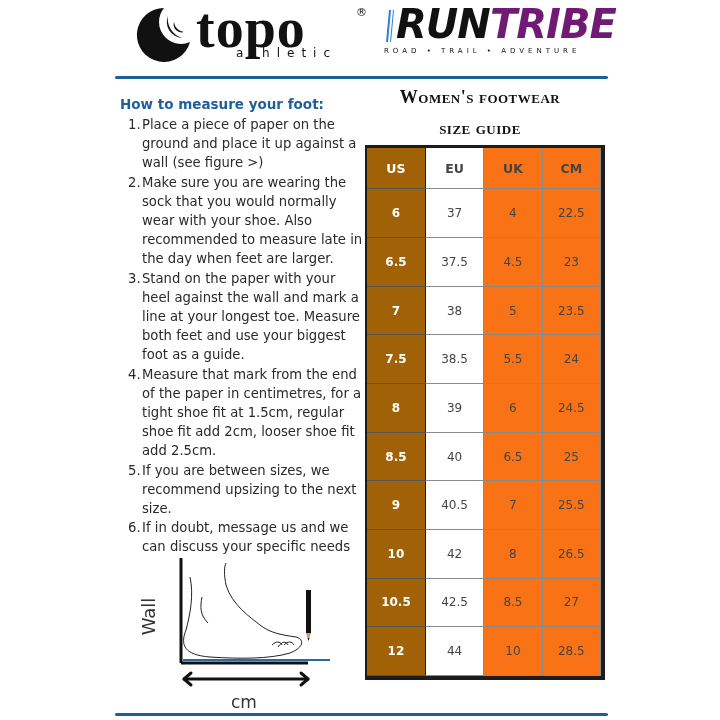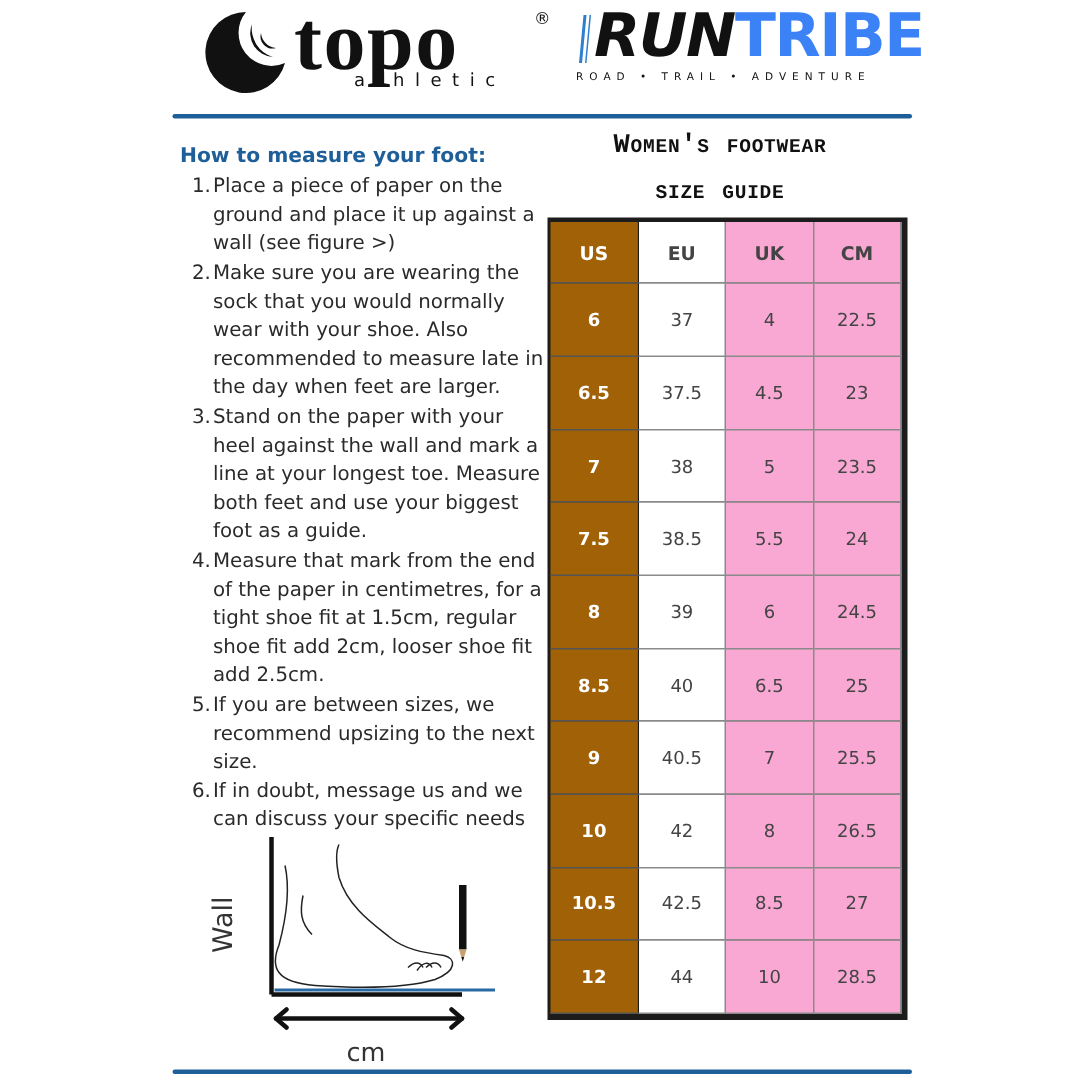--- a/index.html
+++ b/index.html
@@ -6,46 +6,46 @@
   body { width:720px; height:720px; background:#ffffff; position:relative; overflow:hidden; font-family:"DejaVu Sans", sans-serif; color:#222; }
   .abs { position:absolute; }
 
   
   .topo-mark { left:124px; top:4px; width:68px; height:58px; }
   .topo-word { left:196px; top:0px; font-family:Liberation Serif, serif; font-weight:bold; font-size:56px; letter-spacing:1px; color:#111; line-height:56px; }
   .topo-reg { left:356px; top:6px; font-size:11px; color:#111; }
   .topo-sub { left:236px; top:46px; font-size:12px; letter-spacing:7px; color:#111; }
   .rt-bars { left:386px; top:10px; width:8px; height:32px; }
   .rt-run { left:396px; top:2px; font-family:"DejaVu Sans", sans-serif; font-weight:bold; font-style:italic; font-size:40px; color:#111; letter-spacing:-1px; line-height:44px; }
-  .rt-tribe { left:490px; top:2px; font-family:"DejaVu Sans", sans-serif; font-weight:bold; font-size:40px; color:#3b82f6; letter-spacing:-1px; line-height:44px; }
+  .rt-tribe { left:490px; top:2px; font-family:"DejaVu Sans", sans-serif; font-weight:bold; font-style:italic; font-size:40px; color:#701a75; letter-spacing:-1px; line-height:44px; }
   .rt-tag { left:384px; top:47px; font-size:7px; letter-spacing:4px; color:#111; white-space:nowrap; }
 
   .rule { height:3px; background:#1f5f99; border-radius:2px; }
   .rule-top { left:115px; top:76px; width:493px; }
   .rule-bottom { left:115px; top:713px; width:493px; }
 
   
   .howto-title { left:120px; top:96px; font-size:13.5px; font-weight:bold; color:#1f5f99; }
   .steps { left:128px; top:115px; width:236px; margin:0; padding:0; list-style:none; }
   .step { display:flex; font-size:13.2px; line-height:19.2px; color:#2a2a2a; }
   .step .num { width:14px; flex:none; }
   .step .txt { flex:1; }
 
   
-  .guide-title { left:360px; top:82px; width:240px; text-align:center; font-family:Liberation Mono, monospace; font-weight:bold; font-size:18px; line-height:31px; color:#111; letter-spacing:0.5px; font-variant:small-caps; }
+  .guide-title { left:360px; top:82px; width:240px; text-align:center; font-family:Liberation Serif, serif; font-weight:bold; font-size:18px; line-height:31px; color:#111; letter-spacing:0.5px; font-variant:small-caps; }
 
   
   .size-table { left:365px; top:145px; width:240px; height:535px; background:#1c1c1c; box-sizing:border-box; padding:3px 4px 4px 2px; }
   .tbl { width:100%; height:100%; border-collapse:collapse; table-layout:fixed; }
   .tbl td, .tbl th { text-align:center; font-size:12px; border:1px solid #8a8a8a; padding:0; height:40.4px; }
   .tbl th { font-weight:bold; font-size:12.5px; color:#222; }
   .tbl .c-us { background:#a16207; color:#fff; font-weight:bold; border-left:none; border-color:#555 #1c1c1c; }
   .tbl th.c-us { color:#fff; }
   .tbl .c-eu { background:#ffffff; color:#444; }
-  .tbl .c-uk, .tbl .c-cm { background:#f9a8d4; color:#444; }
+  .tbl .c-uk, .tbl .c-cm { background:#f97316; color:#444; }
   .tbl tr:first-child th { border-top:none; }
 
   
   .wall-label { left:130px; top:606px; transform:rotate(-90deg); font-size:18px; color:#333; }
   .cm-label { left:231px; top:692px; font-size:17px; color:#333; }
   .figure { left:170px; top:555px; width:170px; height:135px; }
 </style>
 </head>
 <body>
 

